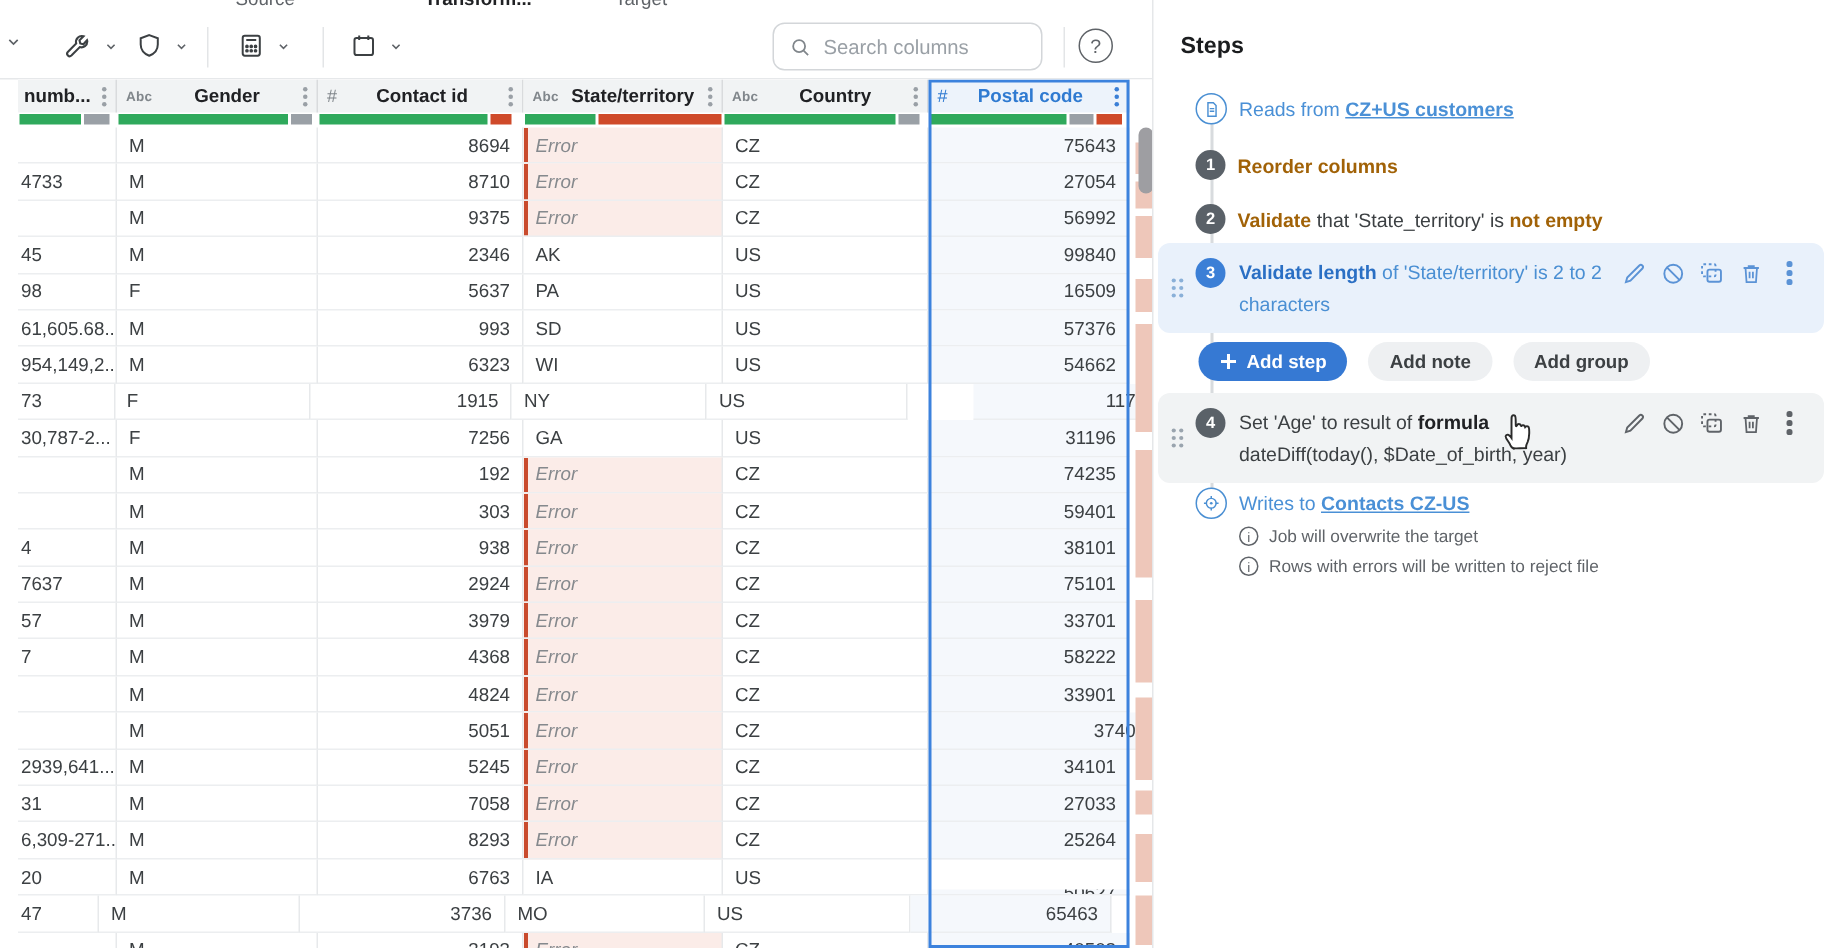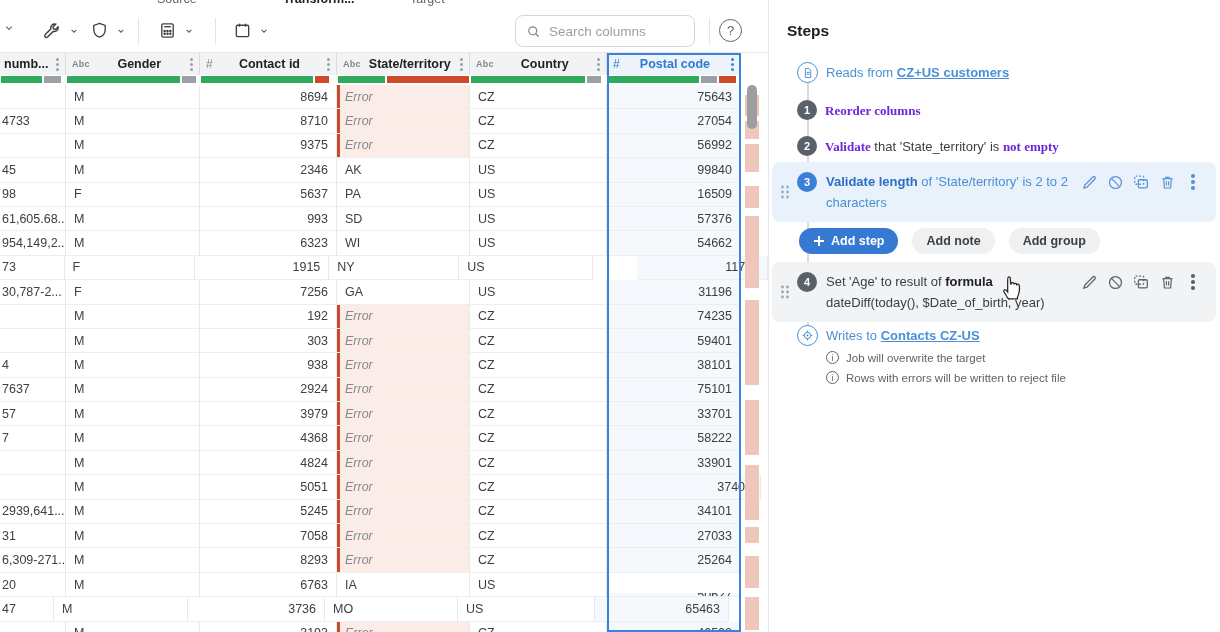--- a/index.html
+++ b/index.html
@@ -21,21 +21,21 @@
   .icon-svg { display:block; }
   .chev { margin-left:6px; }
   .searchbox { position:absolute; left:515px; top:5px; width:180px; height:32px;
     border:1px solid #d3d6d9; border-radius:8px; display:flex; align-items:center;
     padding:0 10px; gap:8px; color:#9aa0a6; font-size:13.5px; background:#fff; }
   .helpbtn { position:absolute; left:719px; top:9px; width:23px; height:23px; border:1.4px solid #5f6368;
     border-radius:50%; display:flex; align-items:center; justify-content:center;
     font-size:13px; color:#5f6368; background:#fff; }
 
   
-  .table { position:absolute; top:53px; left:0; width:768px; height:579px; overflow:hidden; background:#fff; }
+  .table { position:absolute; top:53px; left:12px; width:768px; height:579px; overflow:hidden; background:#fff; }
   .thead { display:flex; height:22px; }
   .th { background:#f1f3f4; border-right:1px solid #d9dbdd; display:flex; align-items:center;
         padding:0 3px; overflow:hidden; }
   .th .ttype { font-size:9px; font-weight:bold; color:#80868b; margin:0 3px; letter-spacing:.2px; flex:0 0 auto;}
   .th .ttype.num { font-size:12px; font-weight:normal; }
   .th .tname { flex:1; text-align:center; font-weight:bold; font-size:12.5px; color:#202124;
         white-space:nowrap; overflow:hidden; }
   .th.left-cut .tname { text-align:left; padding-left:1px; }
   .th.sel { background:#edf3fb; }
   .th.sel .tname, .th.sel .ttype { color:#2f7ad1; }
@@ -75,21 +75,21 @@
   .io-circle { width:21px; height:21px; border:1.5px solid #4a8fd3; border-radius:50%; background:#fff;
     display:flex; align-items:center; justify-content:center; flex:0 0 auto; }
   .io-text { font-size:13px; color:#4a90d6; white-space:nowrap; }
   .io-text a { color:#4a90d6; font-weight:bold; text-decoration:underline; }
 
   .numstep { position:absolute; left:28px; display:flex; align-items:flex-start; gap:8px; }
   .ncircle { width:20px; height:20px; border-radius:50%; background:#5a6168; color:#fff;
     font-size:11px; font-weight:bold; display:flex; align-items:center; justify-content:center; flex:0 0 auto; }
   .ncircle.blue { background:#3b7fd6; }
   .nlabel { font-size:13px; color:#3c4043; padding-top:3px; }
-  .nlabel b { color:#6d28d9;font-family:Liberation Serif, serif; }
+  .nlabel b { color:#a16207; }
 
   .stepbox { position:absolute; left:3px; width:444px; height:60px; border-radius:8px; }
   .stepbox.sel { background:#e9f1fb; }
   .stepbox.hover { background:#f1f3f4; }
   .sb-handle { position:absolute; left:7px; top:22px; }
   .sb-circle { position:absolute; left:25px; top:10px; }
   .sb-text { position:absolute; left:54px; top:9px; width:262px; font-size:13px; line-height:21px; }
   .sb-text.blue { color:#4a8fd3; }
   .sb-text.blue b { color:#2a6fc4; }
   .sb-text b { color:#202124; }

